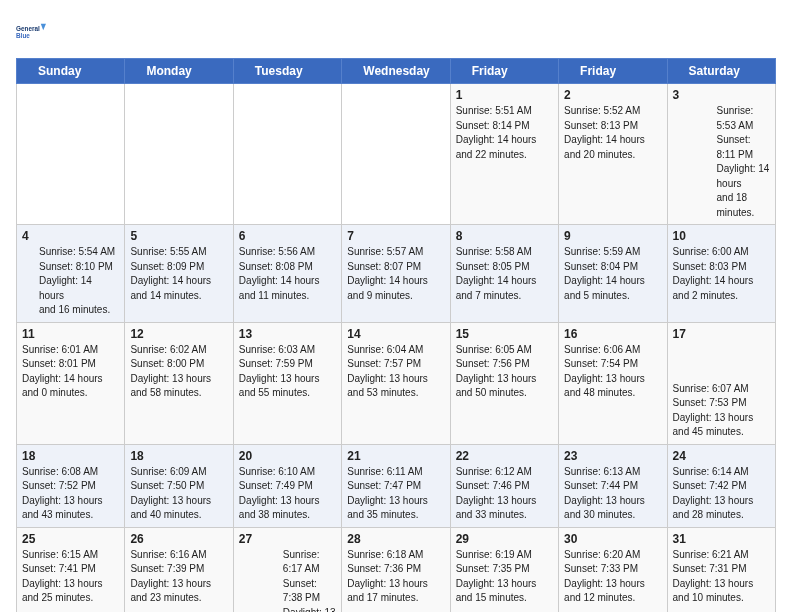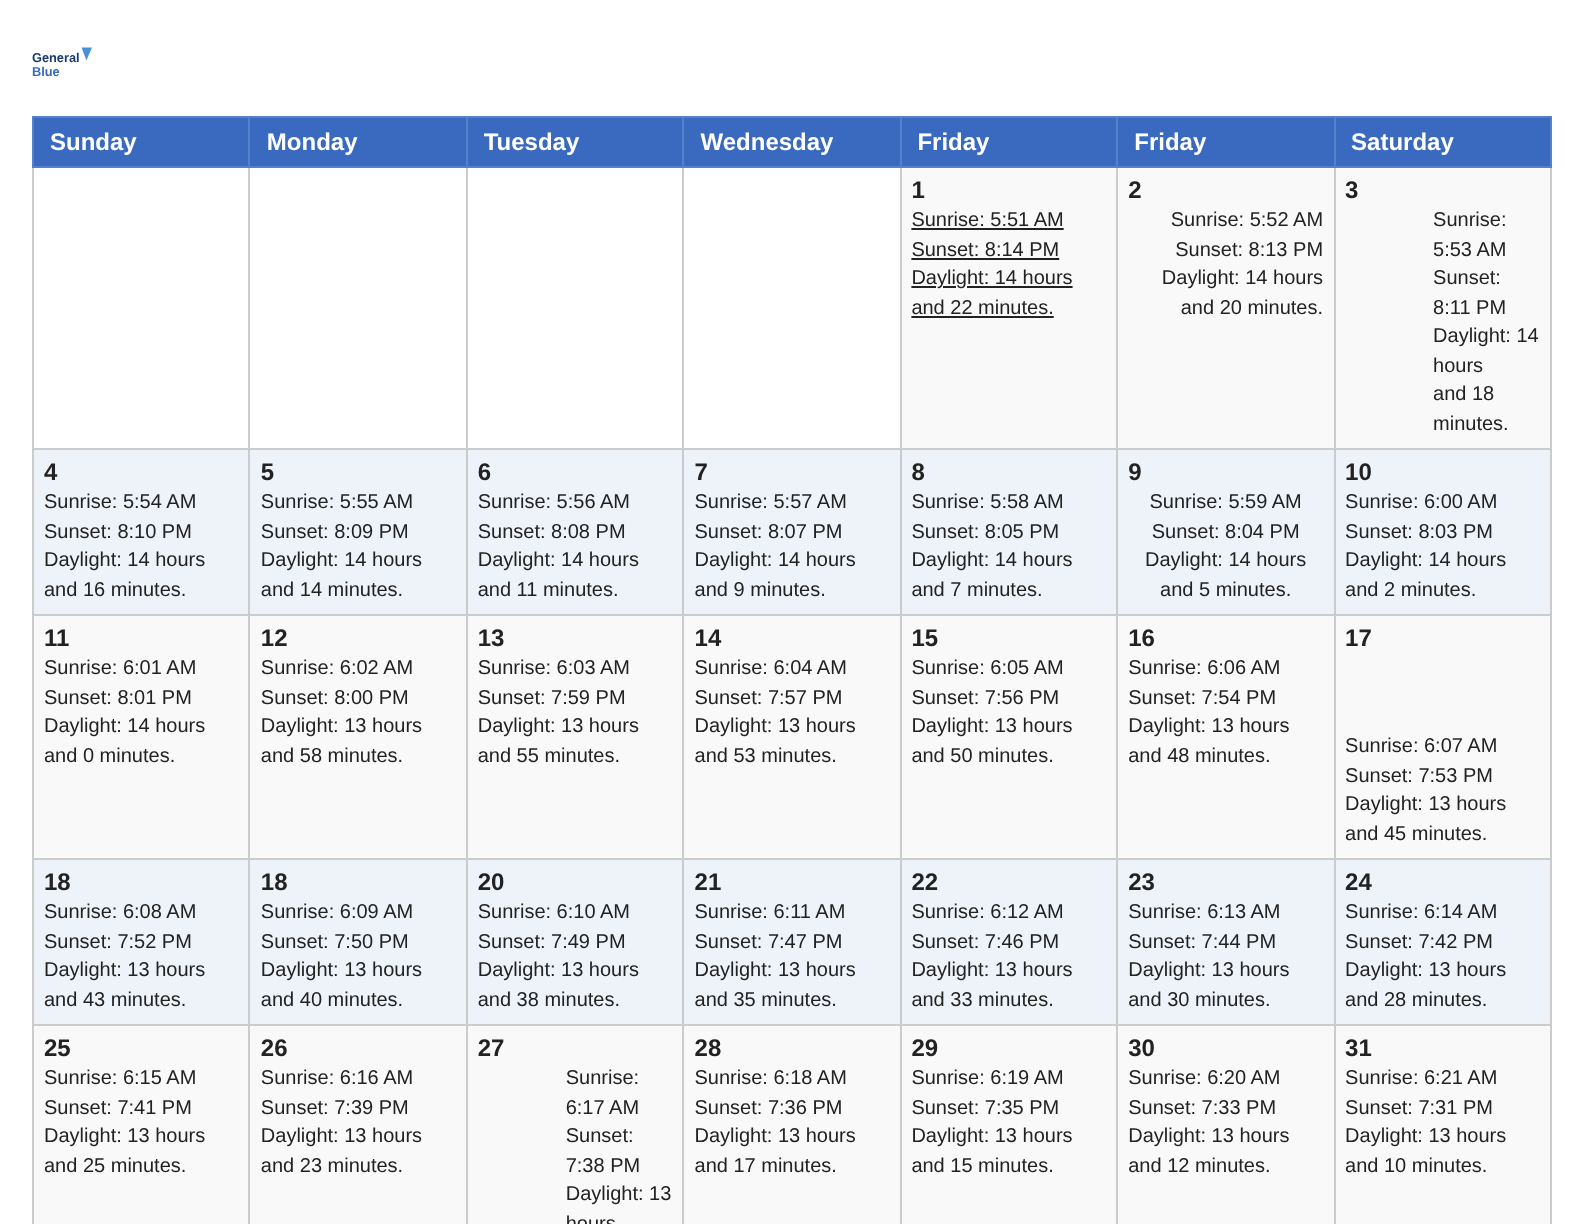--- a/index.html
+++ b/index.html
@@ -40,21 +40,21 @@
     table {
       width: 100%;
       border-collapse: collapse;
       table-layout: fixed;
     }
     thead tr th {
       background-color: #3a6abf;
       color: #fff;
       font-size: 12px;
       font-weight: bold;
-      padding: 5px 8px;
+      padding: 5px 21px;
       text-align: left;
       border: 1px solid #5580cc;
     }
     tbody tr td {
       border: 1px solid #ccc;
       vertical-align: top;
       padding: 4px 5px;
       font-size: 10.5px;
       color: #222;
       min-height: 80px;
@@ -111,44 +111,44 @@
       </tr>
   </thead>
   <tbody id="calendar-body">
       <tr>
         <td class="empty"></td>
         <td class="empty"></td>
         <td class="empty"></td>
         <td class="empty"></td>
         <td>
           <span class="day-num">1</span>
-          <div class="day-info" style="white-space: pre-line; text-decoration: underline;">Sunrise: 5:51 AM
+          <div class="day-info" style="white-space: pre-line;">Sunrise: 5:51 AM
 Sunset: 8:14 PM
 Daylight: 14 hours
 and 22 minutes.</div>
         </td>
         <td>
           <span class="day-num">2</span>
-          <div class="day-info" style="white-space: pre-line; text-align: right;">Sunrise: 5:52 AM
+          <div class="day-info" style="white-space: pre-line;">Sunrise: 5:52 AM
 Sunset: 8:13 PM
 Daylight: 14 hours
 and 20 minutes.</div>
         </td>
         <td>
           <span class="day-num">3</span>
           <div class="day-info" style="white-space: pre-line; margin-left: 44px;">Sunrise: 5:53 AM
 Sunset: 8:11 PM
 Daylight: 14 hours
 and 18 minutes.</div>
         </td>
       </tr>
       <tr>
         <td>
           <span class="day-num">4</span>
-          <div class="day-info" style="white-space: pre-line;">Sunrise: 5:54 AM
+          <div class="day-info" style="white-space: pre-line; margin-left: 17px;">Sunrise: 5:54 AM
 Sunset: 8:10 PM
 Daylight: 14 hours
 and 16 minutes.</div>
         </td>
         <td>
           <span class="day-num">5</span>
           <div class="day-info" style="white-space: pre-line;">Sunrise: 5:55 AM
 Sunset: 8:09 PM
 Daylight: 14 hours
 and 14 minutes.</div>
@@ -169,21 +169,21 @@
         </td>
         <td>
           <span class="day-num">8</span>
           <div class="day-info" style="white-space: pre-line;">Sunrise: 5:58 AM
 Sunset: 8:05 PM
 Daylight: 14 hours
 and 7 minutes.</div>
         </td>
         <td>
           <span class="day-num">9</span>
-          <div class="day-info" style="white-space: pre-line; text-align: center;">Sunrise: 5:59 AM
+          <div class="day-info" style="white-space: pre-line;">Sunrise: 5:59 AM
 Sunset: 8:04 PM
 Daylight: 14 hours
 and 5 minutes.</div>
         </td>
         <td>
           <span class="day-num">10</span>
           <div class="day-info" style="white-space: pre-line;">Sunrise: 6:00 AM
 Sunset: 8:03 PM
 Daylight: 14 hours
 and 2 minutes.</div>

